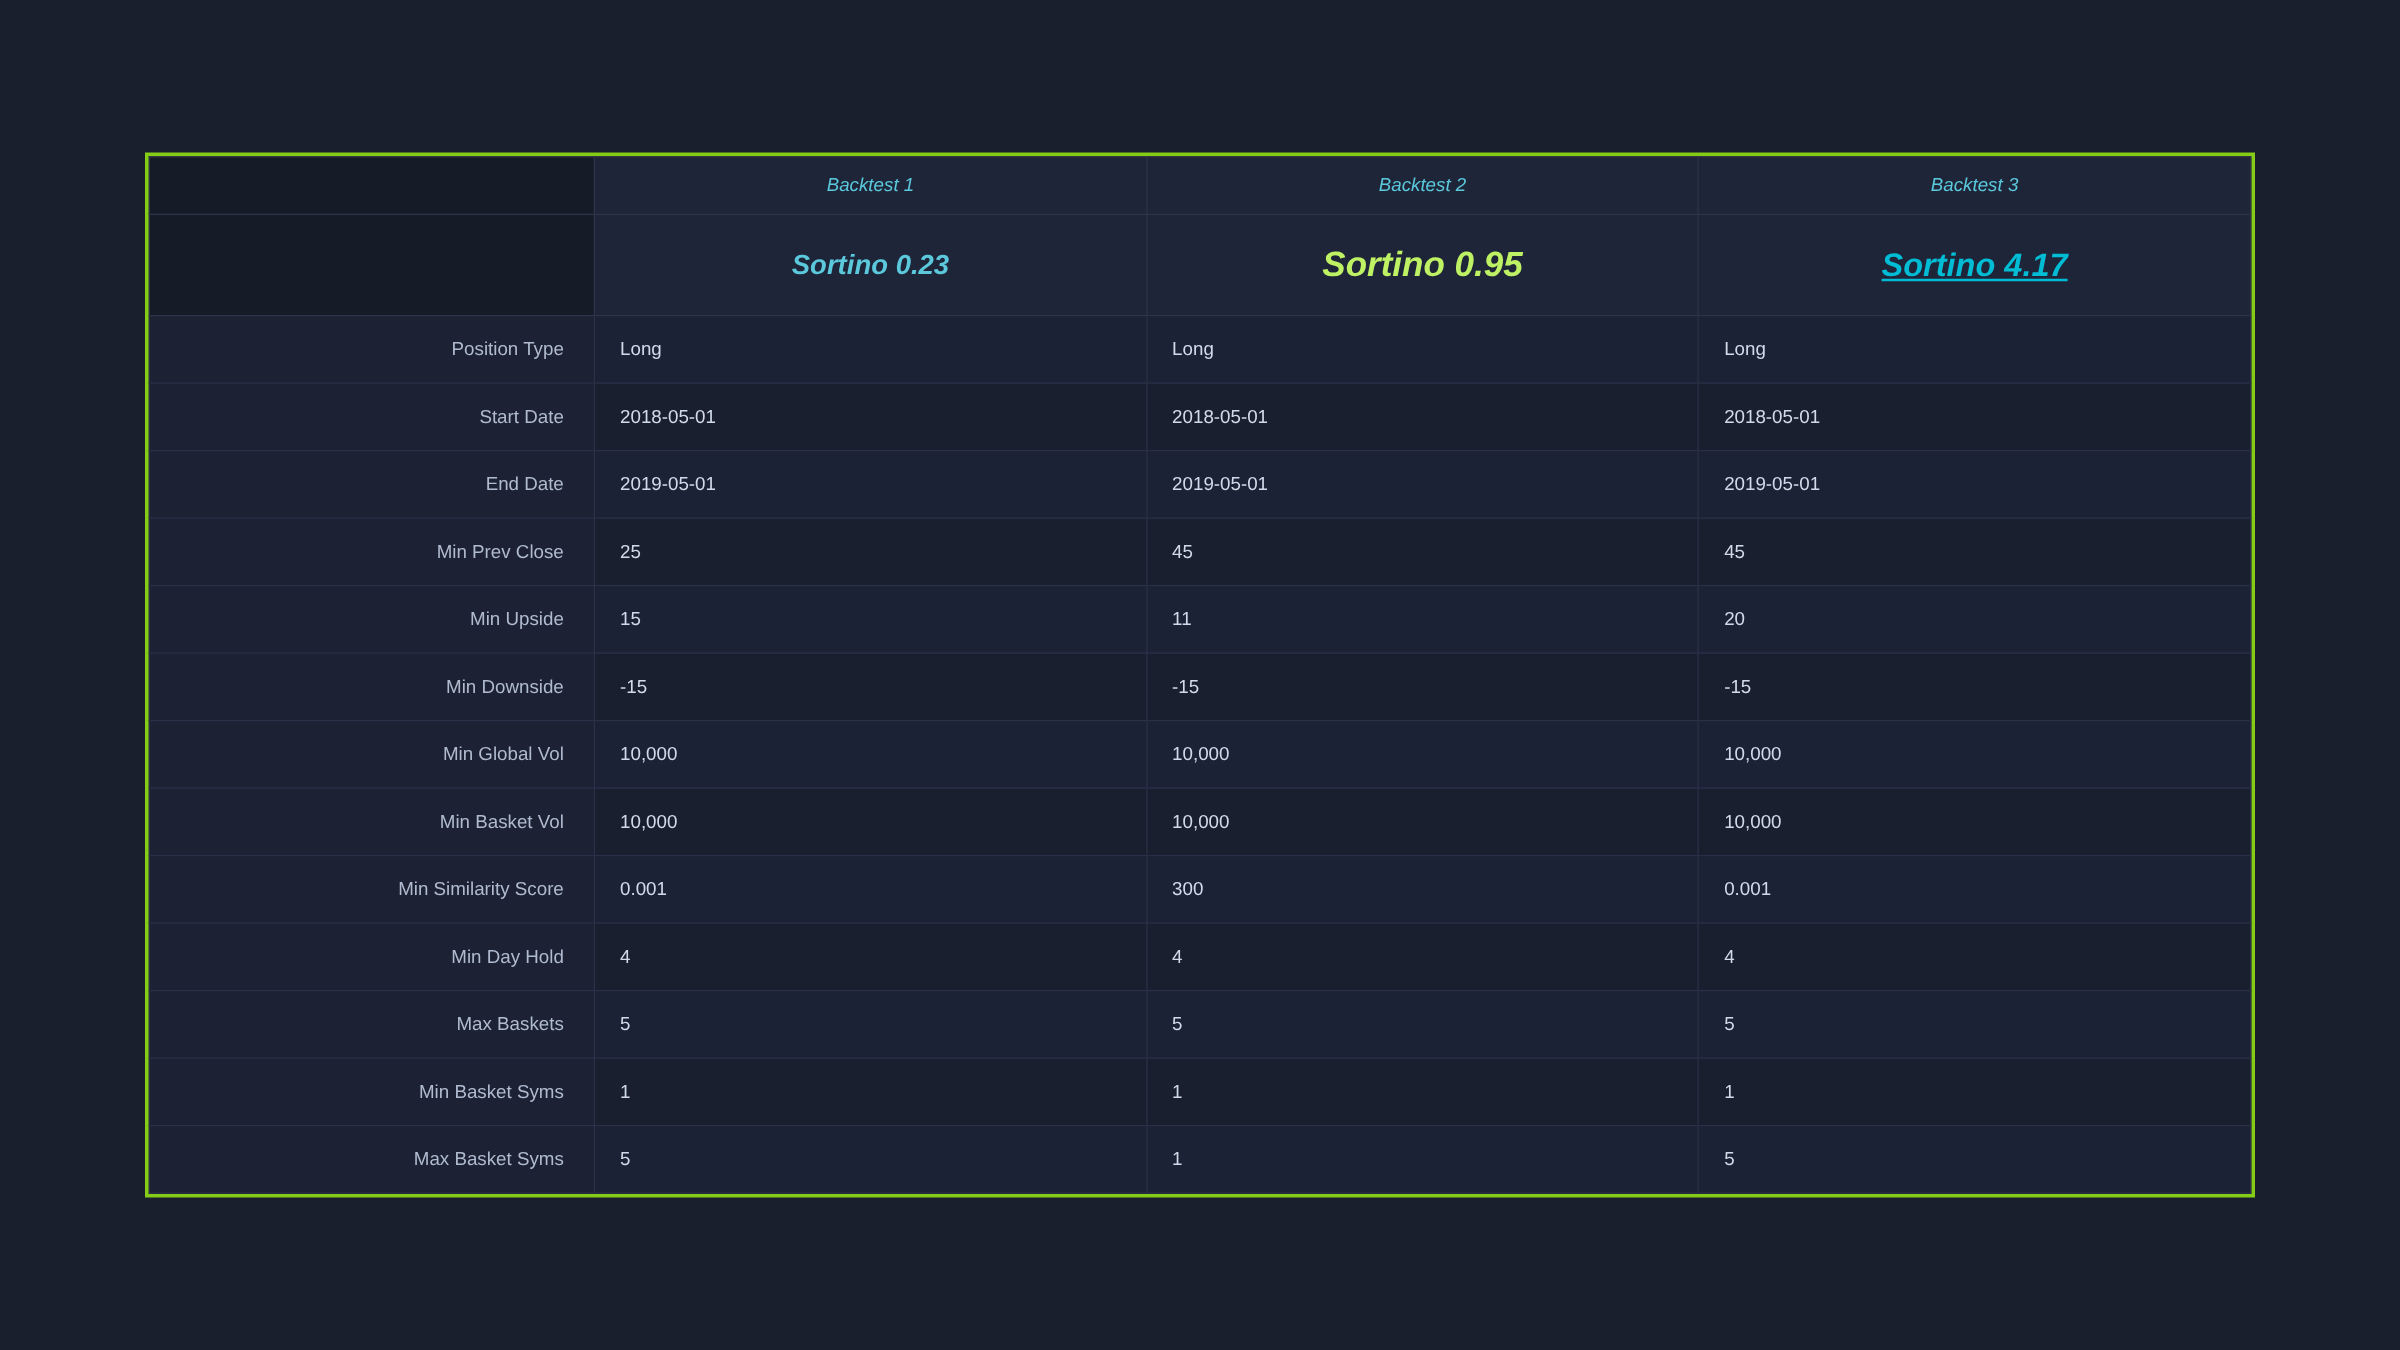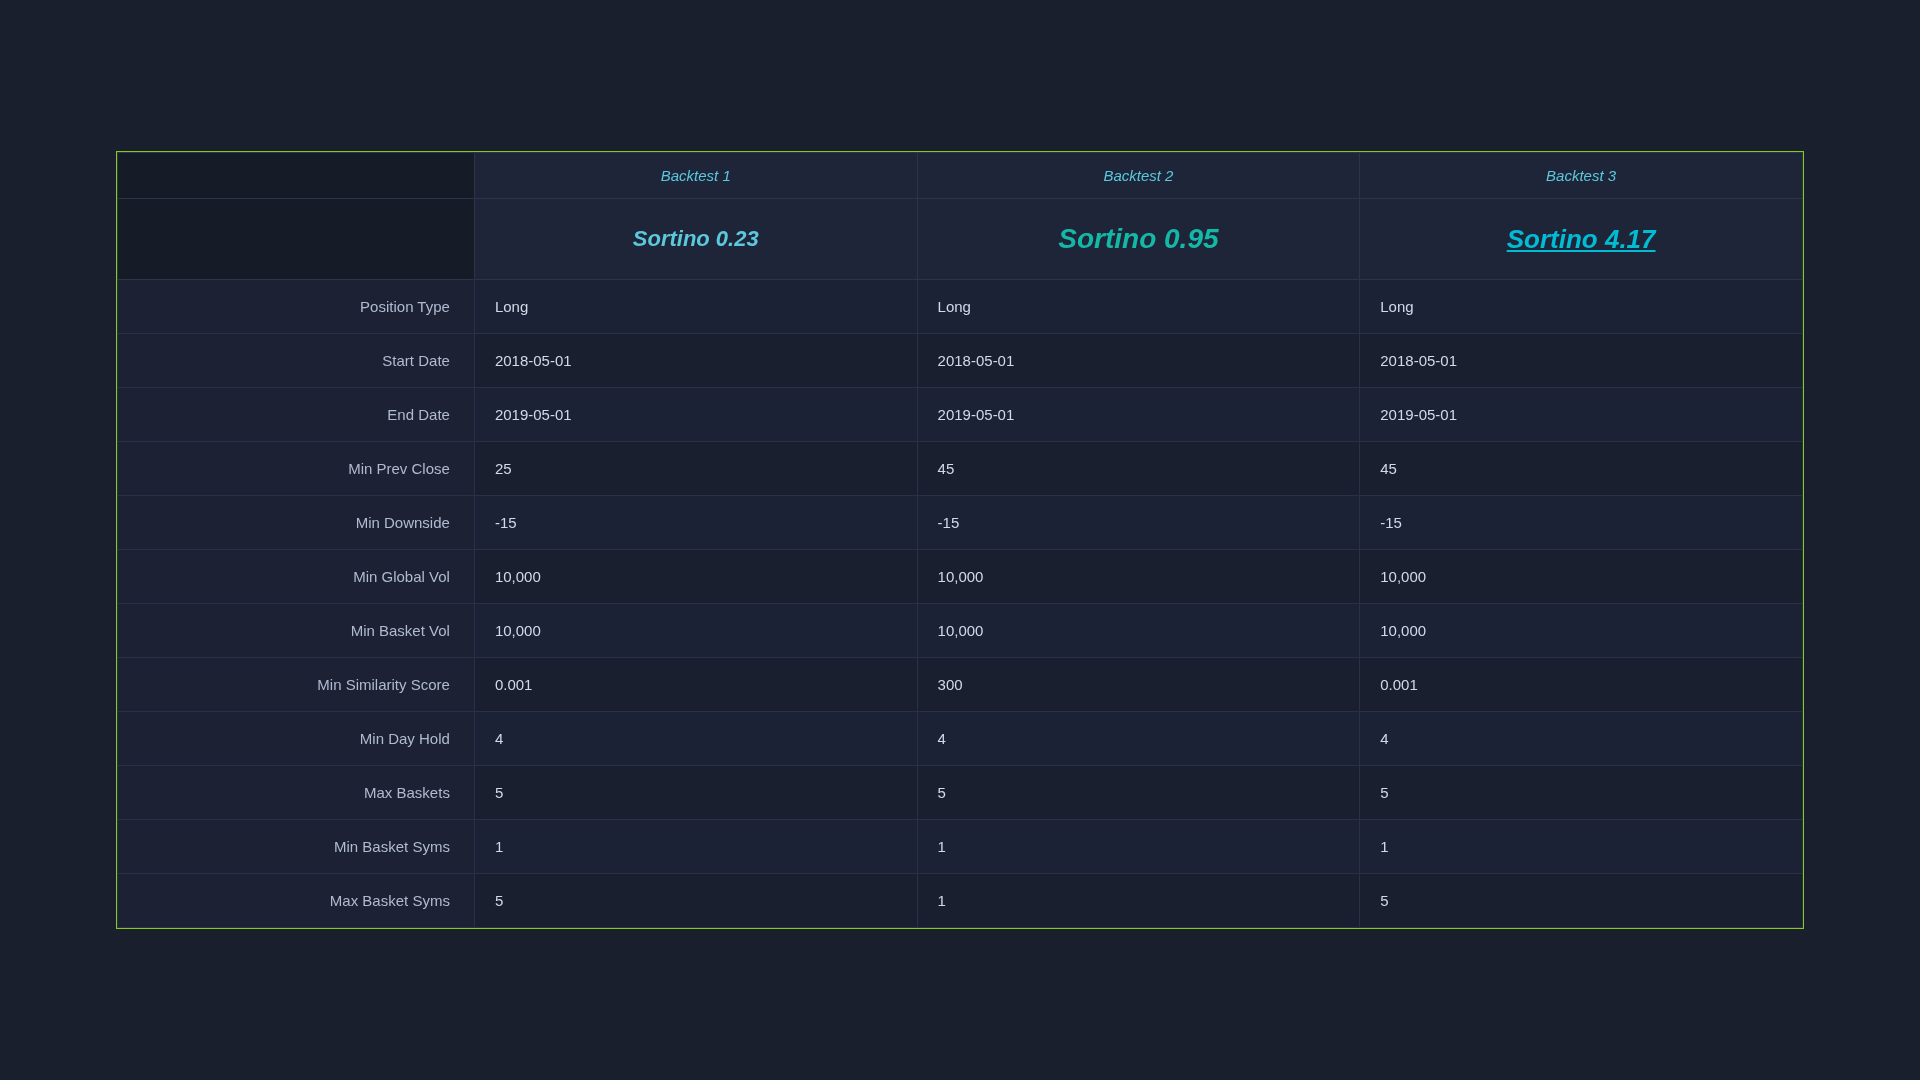--- a/index.html
+++ b/index.html
@@ -11,21 +11,21 @@
       width: 1920px;
       height: 1080px;
       overflow: hidden;
       display: flex;
       align-items: center;
       justify-content: center;
     }
 
     .table-container {
       width: 1688px;
-      border: 1px solid #84cc16;
+      border: 3px solid #84cc16;
     }
 
     table {
       width: 100%;
       border-collapse: collapse;
       table-layout: fixed;
     }
 
     col.label-col { width: 305px; }
     col.data-col { width: calc((1440px - 305px) / 3); }
@@ -54,21 +54,21 @@
       font-size: 26px;
       font-weight: bold;
       border: 1px solid #2e3448;
     }
 
     .header-row-sortino td.label-cell {
       background-color: #161b28;
     }
 
     .sortino-1 { color: #5bc8dc; font-size: 22px !important; }
-    .sortino-2 { color: #14b8a6; font-size: 28px !important; }
+    .sortino-2 { color: #bef264; font-size: 28px !important; }
     .sortino-3 { color: #00bcd4; font-size: 26px !important; text-decoration: underline; }
 
     
     .data-row td {
       padding: 18px 20px;
       border: 1px solid #2a3048;
       font-size: 15px;
     }
 
     .data-row td.label-cell {
@@ -139,20 +139,26 @@
           <td class="value-cell">2019-05-01</td>
           <td class="value-cell">2019-05-01</td>
         </tr>
         <tr class="data-row">
           <td class="label-cell">Min Prev Close</td>
           <td class="value-cell">25</td>
           <td class="value-cell">45</td>
           <td class="value-cell">45</td>
         </tr>
         <tr class="data-row">
+          <td class="label-cell">Min Upside</td>
+          <td class="value-cell">15</td>
+          <td class="value-cell">11</td>
+          <td class="value-cell">20</td>
+        </tr>
+        <tr class="data-row">
           <td class="label-cell">Min Downside</td>
           <td class="value-cell">-15</td>
           <td class="value-cell">-15</td>
           <td class="value-cell">-15</td>
         </tr>
         <tr class="data-row">
           <td class="label-cell">Min Global Vol</td>
           <td class="value-cell">10,000</td>
           <td class="value-cell">10,000</td>
           <td class="value-cell">10,000</td>

